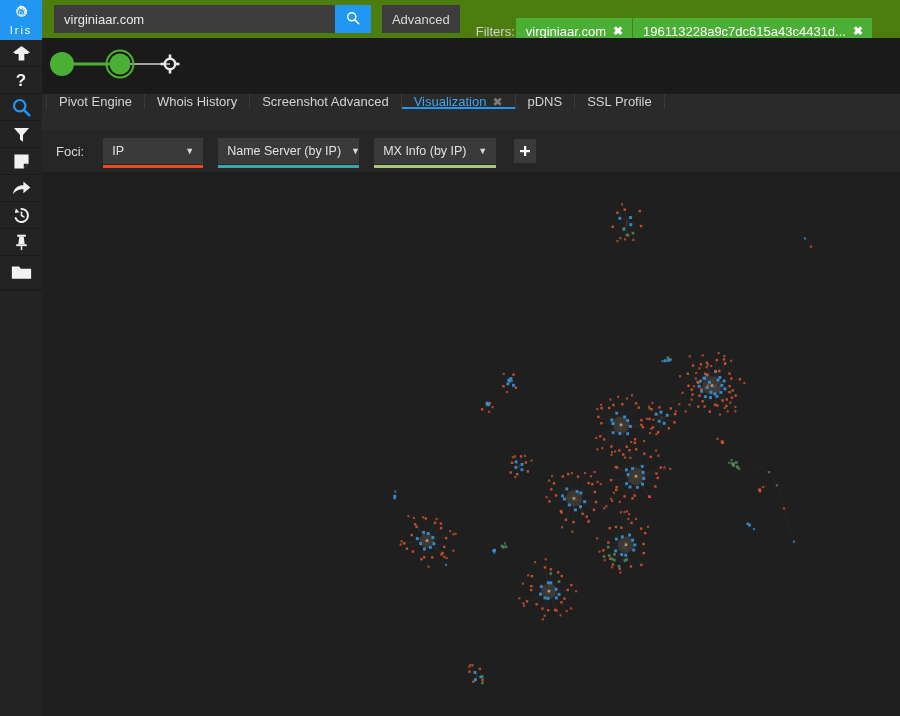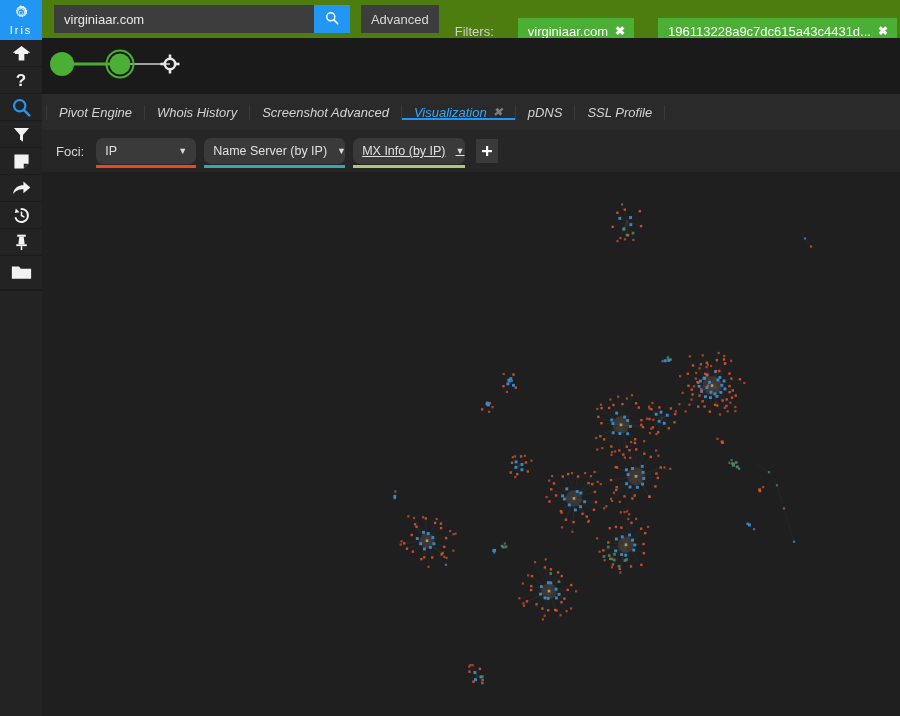--- a/index.html
+++ b/index.html
@@ -37,21 +37,21 @@
   .search-btn {
     width: 36px; height: 28px; background: #2196f3; border: none; cursor: pointer;
     display: flex; align-items: center; justify-content: center;
   }
   .advanced-btn {
     margin-left: 11px; height: 28px; background: #3d3d3d; border: none;
     color: #d8d8d8; font-size: 13px; padding: 0 10px; cursor: pointer;
     font-family: "Liberation Sans", sans-serif; white-space: nowrap;
   }
   .filters-zone {
-    display: flex; align-items: center; gap: 24px; padding: 0 3px 0 16px; margin-top: 24px;
+    display: flex; align-items: center; gap: 1px; padding: 0 28px 0 16px; margin-top: 24px;
   }
   .filters-label { color: #cfcfcf; font-size: 13px; white-space: nowrap; }
   .filter-tag {
     display: inline-flex; align-items: center; gap: 7px;
     background: #4caf35; color: #ffffff; font-size: 13px;
     height: 26px; padding: 0 9px 0 10px; white-space: nowrap; cursor: default;
   }
   .filter-tag .tag-x {
     font-size: 12px; line-height: 1; cursor: pointer; font-weight: bold;
   }
@@ -76,56 +76,56 @@
 
   
   .main { flex: 1; display: flex; flex-direction: column; min-width: 0; background: #1f1f1f; }
 
   .graph-strip {
     height: 56px; min-height: 56px; background: #1a1a1a;
     position: relative; overflow: hidden;
   }
   .tabbar {
     height: 36px; min-height: 36px; background: #2a2a2a;
-    display: flex; align-items: center; padding-left: 4px; font-style: italic;
+    display: flex; align-items: flex-start; padding-left: 4px;
   }
   .tab {
     display: flex; align-items: center; gap: 6px;
     padding: 0 12px; color: #d2d2d2; font-size: 13px;
     border-right: 1px solid #3a3a3a; cursor: pointer;
     position: relative; white-space: nowrap;
   }
   .tab:first-child { border-left: 1px solid #3a3a3a; }
   .tab.active { color: #3ba7f0; }
   .tab.active::after {
     content: ""; position: absolute; left: 0; right: 0; bottom: 0;
     height: 2px; background: #2196f3;
   }
   .tab-close { color: #7d7d7d; font-size: 12px; cursor: pointer; }
   .tabbar-rest { flex: 1; border-left: 1px solid #3a3a3a; }
 
   .foci-bar {
     height: 42px; min-height: 42px; background: #262626;
-    display: flex; align-items: center; gap: 0; padding-left: 14px;
+    display: flex; align-items: center; gap: 7px; padding-left: 14px;
   }
   .foci-label { color: #d8d8d8; font-size: 13px; margin-right: 12px; }
   .foci-select {
     position: relative; height: 26px; background: #3a3a3a;
     display: flex; align-items: center; justify-content: space-between;
     color: #e0e0e0; font-size: 12.5px; padding: 0 9px; cursor: pointer;
-    margin-right: 8px; white-space: nowrap; border-radius: 7px;
+    margin-right: 8px; white-space: nowrap;
   }
   .foci-select .caret { margin-left: 10px; font-size: 9px; color: #d9d9d9; }
   .foci-select::after {
     content: ""; position: absolute; left: 0; right: 0; bottom: -4px; height: 3px;
     background: var(--accent);
   }
   .foci-s1 { width: 100px; }
   .foci-s2 { width: 141px; }
-  .foci-s3 { width: 112px; text-decoration: underline; }
+  .foci-s3 { width: 122px; }
   .foci-add {
     width: 22px; height: 24px; background: #3a3a3a; color: #fff;
     display: flex; align-items: center; justify-content: center;
     font-size: 15px; line-height: 1; cursor: pointer; margin-left: 3px;
   }
 
   .viz-canvas { flex: 1; background: #1f1f1f; position: relative; overflow: hidden; }
   .viz-canvas svg { display: block; width: 100%; height: 100%; }
 </style>
 </head>

